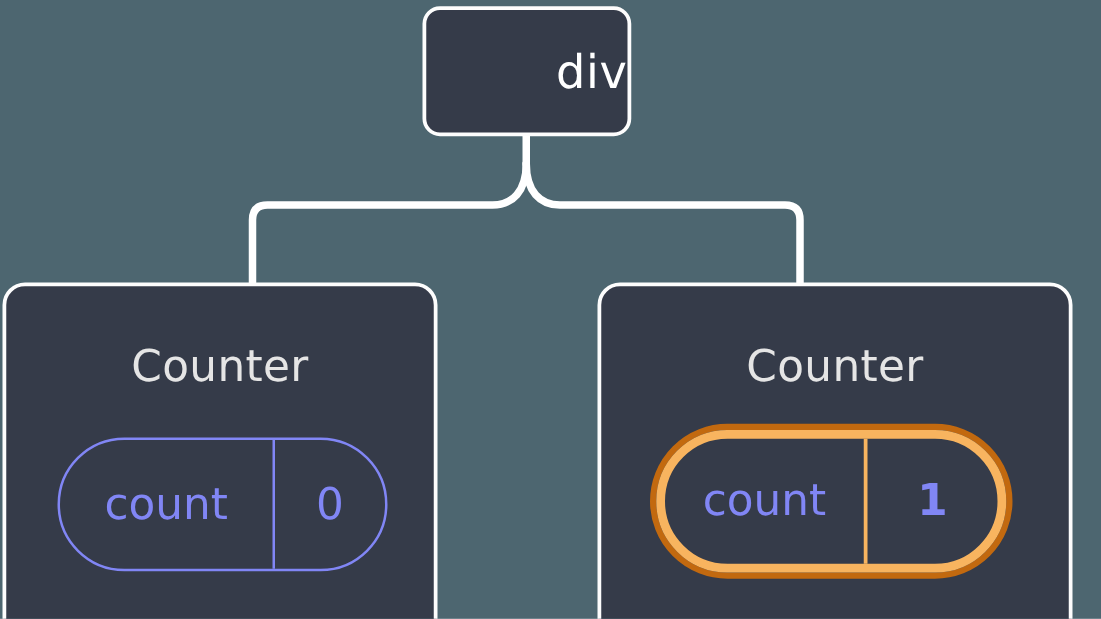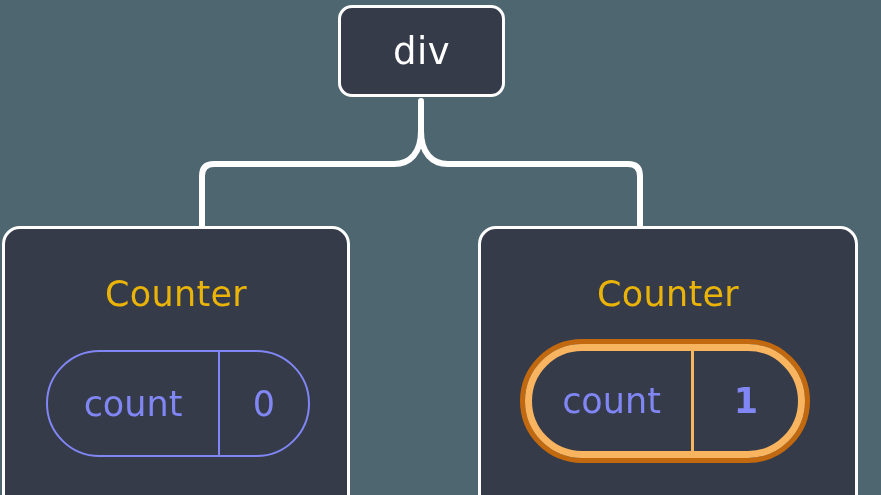--- a/index.html
+++ b/index.html
@@ -35,25 +35,25 @@
     position: absolute;
     background: #353b49;
     border: 3px solid #fdfdfd;
     border-radius: 18px;
     box-sizing: border-box;
   }
   #node-div {
     left: 338px;
     top: 5px;
     width: 167px;
-    height: 92px;
+    height: 104px;
     border-radius: 14px;
     display: flex;
     align-items: center;
-    justify-content: center;
+    justify-content: flex-end;
   }
   #node-div .node-title {
     font-size: 37px;
     color: #ffffff;
     letter-spacing: 0.5px;
     line-height: 1;
   }
 
   #node-counter-left {
     left: 2px;
@@ -68,21 +68,21 @@
     height: 290px;
   }
 
   .child-title {
     position: absolute;
     left: 0;
     right: 0;
     top: 48px;
     text-align: center;
     font-size: 35px;
-    color: #eab308;
+    color: #e5e5e5;
     line-height: 1;
     letter-spacing: 0.3px;
   }
 
   
   .pill-plain {
     position: absolute;
     left: 41px;
     top: 121px;
     width: 264px;

